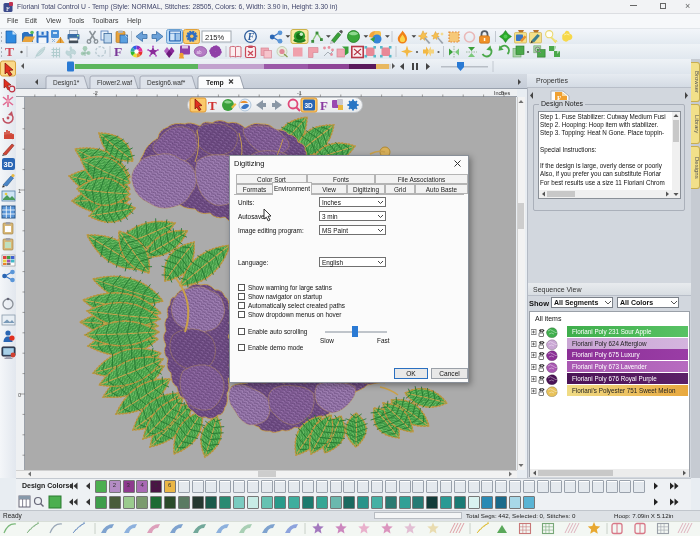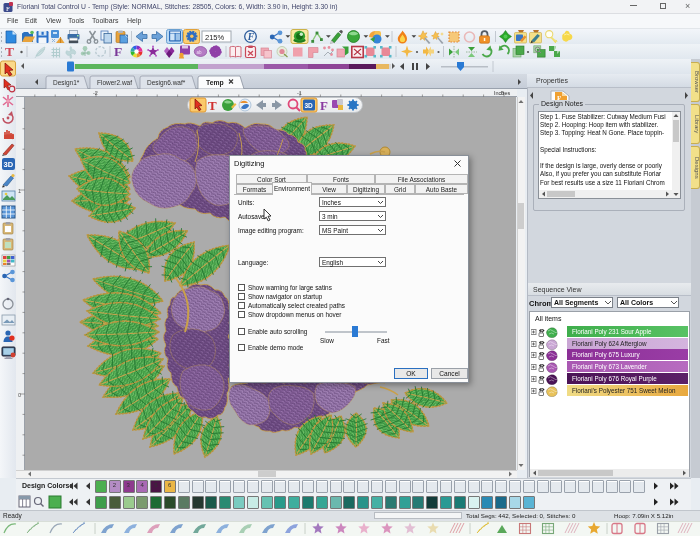--- a/index.html
+++ b/index.html
@@ -965,21 +965,21 @@
       <path d="M4 84l-2.5-3h5z" fill="#555"></path>
     </svg>
 <svg class="abs" style="left:539px;top:190px" width="133" height="8">
       <rect width="133" height="8" fill="#f0f0f0"></rect>
       <path d="M3 4l3-2.5v5z" fill="#555"></path>
       <path d="M130 4l-3-2.5v5z" fill="#555"></path>
       <rect x="8" y="1" width="28" height="6" fill="#c8c8c8"></rect>
     </svg>
 <div class="abs" style="left:528px;top:283px;width:163px;height:13px;background:linear-gradient(#e8ebee,#d8dde2);border-bottom:1px solid #b8bec8"></div>
 <div class="abs" style="left:533px;top:286px;font-size:7px;color:#333">Sequence View</div>
-<div class="abs" style="left:529px;top:299px;font-size:7.5px;font-weight:bold;color:#111">Chrom</div>
+<div class="abs" style="left:529px;top:299px;font-size:7.5px;font-weight:bold;color:#111">Show</div>
 <div class="abs" style="left:551px;top:297px;width:62px;height:11px;background:#fff;border:1px solid #7a8088"></div>
 <div class="abs" style="left:554px;top:299px;font-size:7px;font-weight:bold;color:#111">All Segments</div>
 <svg class="abs" style="left:604px;top:300px" width="8" height="6">
       <path d="M1 1l3 3 3-3" stroke="#555" fill="none"></path>
     </svg>
 <div class="abs" style="left:617px;top:297px;width:62px;height:11px;background:#fff;border:1px solid #7a8088"></div>
 <div class="abs" style="left:620px;top:299px;font-size:7px;font-weight:bold;color:#111">All Colors</div>
 <svg class="abs" style="left:670px;top:300px" width="8" height="6">
       <path d="M1 1l3 3 3-3" stroke="#555" fill="none"></path>
     </svg>

